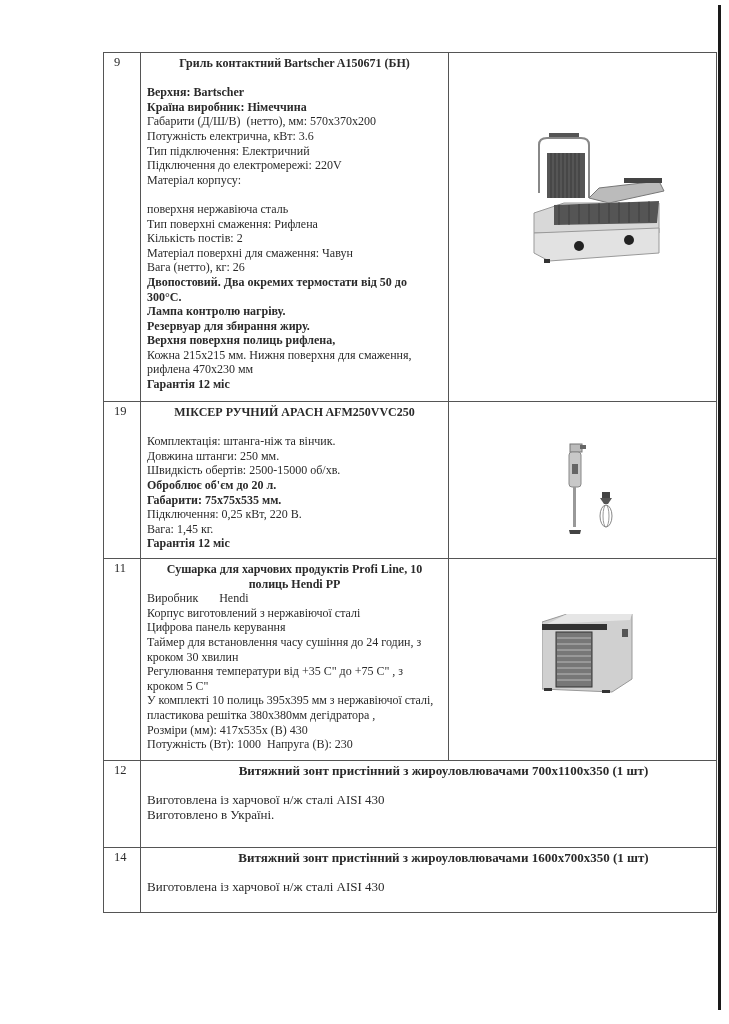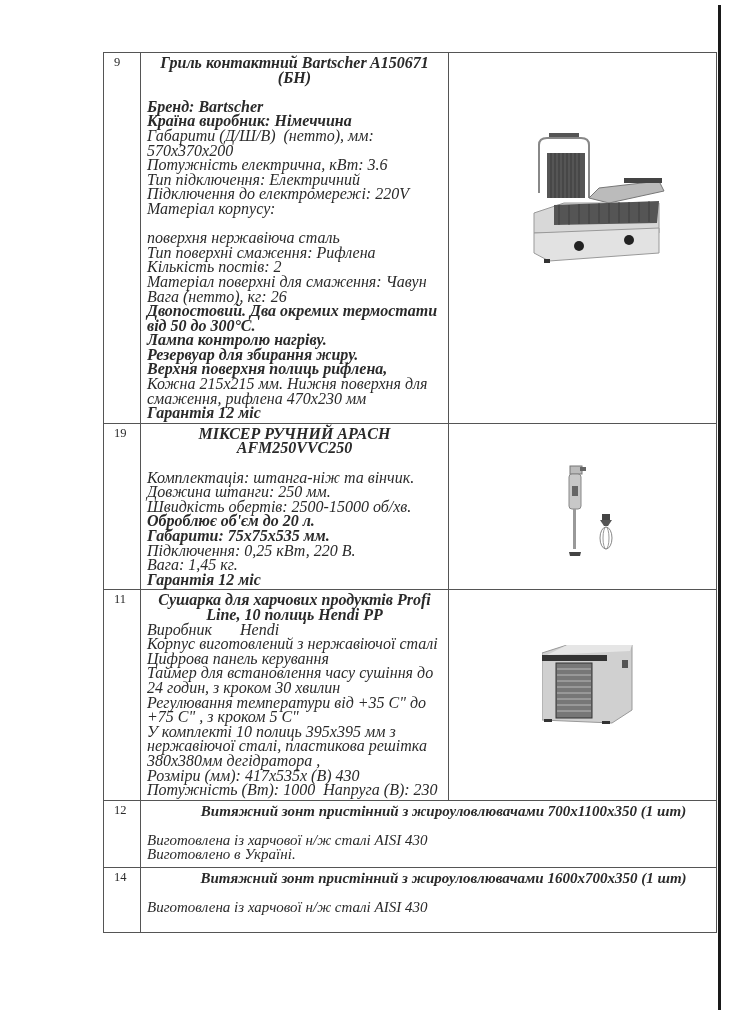--- a/index.html
+++ b/index.html
@@ -39,49 +39,47 @@
     .col-num { width: 37px; }
     .col-desc { width: 308px; }
     .col-img { width: 268px; }
 
     .num-cell {
       font-size: 12.5px;
       padding: 2px 0 0 10px !important;
     }
     .desc-cell {
       padding: 3px 6px 2px 6px !important;
-      font-size: 16px;
+      font-size: 12px;
       line-height: 14.6px;
-      font-style: italic;
     }
     .title {
       font-weight: bold;
       text-align: center;
       margin-bottom: 14px;
     }
     .title.tight { margin-bottom: 0; }
     .line { white-space: pre-wrap; }
     .bold { font-weight: bold; }
     .blank { height: 14.6px; }
 
     .wide-cell {
       padding: 3px 6px 2px 6px !important;
-      font-size: 15px;
+      font-size: 13px;
       line-height: 14.6px;
-      font-style: italic;
     }
     .wide-cell .title { margin-left: 30px; }
 
     .img-cell { position: relative; }
     .product-img { position: absolute; }
 
     .r9 { height: 349px; }
     .r10 { height: 157px; }
     .r11 { height: 202px; }
-    .r12 { height: 67px; margin-top: 48px; }
+    .r12 { height: 87px; margin-top: 48px; }
     .r13 { height: 66px; }
     .r14 { height: 65px; }
   </style>
 </head>
 <body>
 
 <div class="scan-edge"></div>
 
 <table class="spec-table">
   <colgroup>
@@ -90,21 +88,21 @@
       <col class="col-img">
   </colgroup>
   <tbody>
 
     <tr class="r9">
       <td class="num-cell">9</td>
       <td class="desc-cell">
         <div class="title tight">Гриль контактний Bartscher A150671 (БН)</div>
         <div class="lines">
             <div class="line blank"></div>
-            <div class="line bold">Бренд: Bartscher</div>
+            <div class="line bold">Верхня: Bartscher</div>
             <div class="line bold">Країна виробник: Німеччина</div>
             <div class="line">Габарити (Д/Ш/В)  (нетто), мм: 570x370x200</div>
             <div class="line">Потужність електрична, кВт: 3.6</div>
             <div class="line">Тип підключення: Електричний</div>
             <div class="line">Підключення до електромережі: 220V</div>
             <div class="line">Матеріал корпусу:</div>
             <div class="line blank"></div>
             <div class="line">поверхня нержавіюча сталь</div>
             <div class="line">Тип поверхні смаження: Рифлена</div>
             <div class="line">Кількість постів: 2</div>

